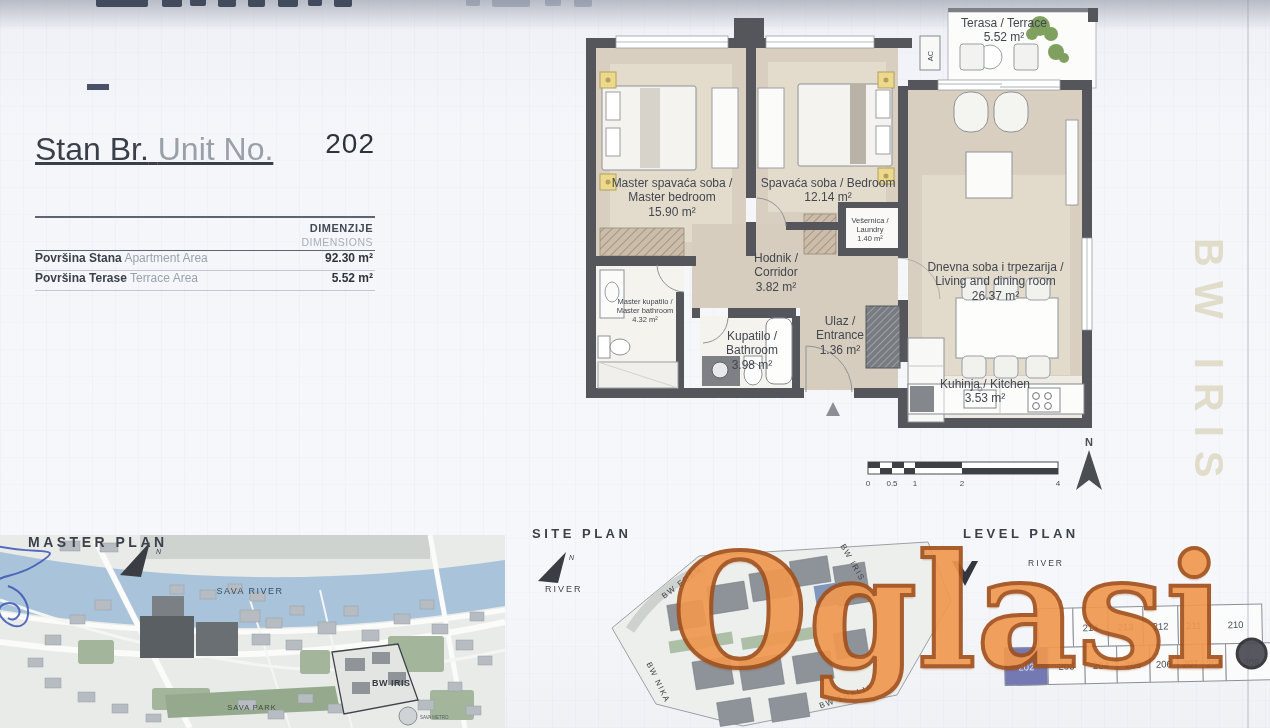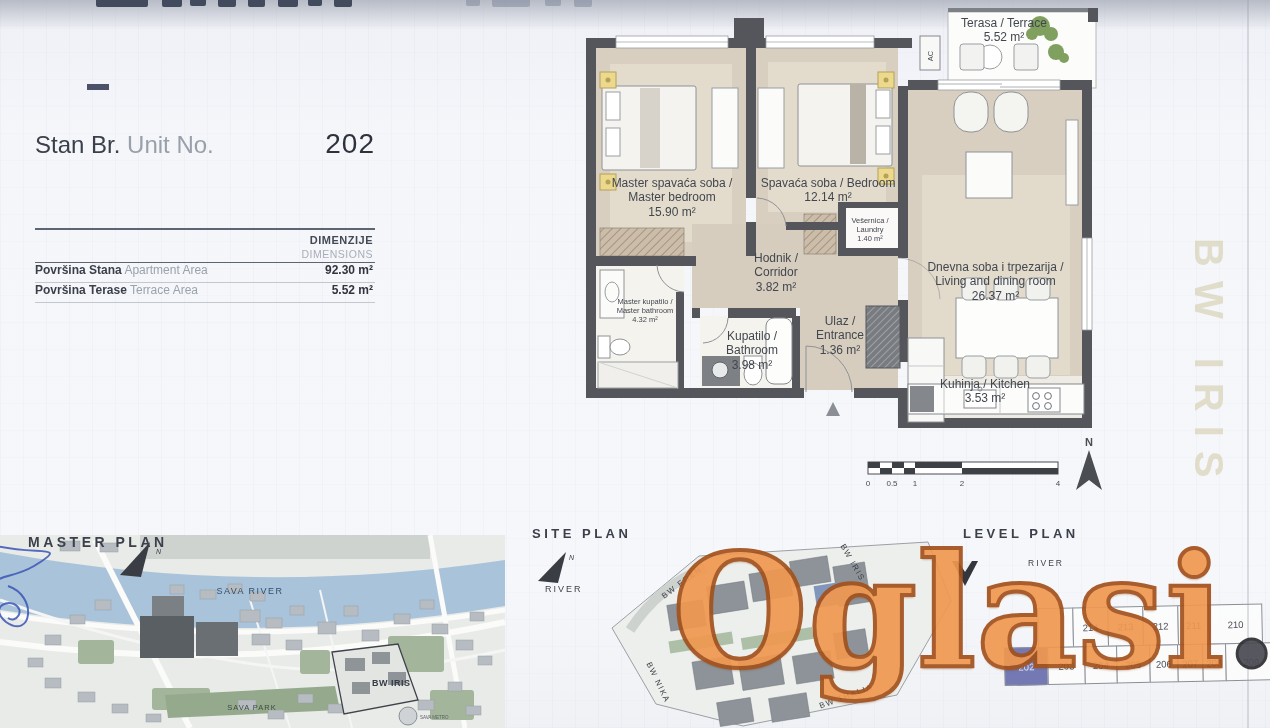--- a/index.html
+++ b/index.html
@@ -13,24 +13,24 @@
   
   .topstrip{left:0;top:0;width:1270px;height:30px;
             background:linear-gradient(180deg,rgba(165,170,182,.75),rgba(244,246,250,0));}
   .frag{position:absolute;top:0;background:#424a5e;border-radius:0 0 2px 2px;}
   .frag.lt{background:rgba(95,105,128,.35);}
   
   .banner{left:33px;top:88px;width:342px;height:34px;background:#8d95bd;
           color:#f6f7fb;font-size:25px;letter-spacing:1px;line-height:34px;
           padding-left:60px;box-sizing:border-box;font-weight:400;}
   .banner-notch{left:87px;top:84px;width:22px;height:6px;background:#4a5168;}
-  .unitrow{left:35px;top:131px;width:340px;height:30px;font-size:24px;color:#3a3f4a;}
+  .unitrow{left:35px;top:131px;width:340px;height:30px;font-size:32px;color:#3a3f4a;text-decoration:underline;}
   .unitrow .en{color:#9aa0aa;}
   .unitnum{left:313px;top:128px;width:62px;text-align:right;font-size:28px;color:#2e323c;letter-spacing:1px;}
-  .dimtable{left:35px;top:216px;width:340px;font-size:12px;color:#3a3f4a;margin-top:12px;}
+  .dimtable{left:35px;top:216px;width:340px;font-size:12px;color:#3a3f4a;}
   .dimtable .toprule{border-top:2px solid #5d6472;height:0;}
   .dimhead{text-align:right;padding:4px 2px 2px 0;line-height:1.15;border-bottom:1.5px solid #5d6472;}
   .dimhead .sr{font-weight:bold;font-size:11px;letter-spacing:.5px;color:#434955;}
   .dimhead .en{display:block;color:#a8aeb8;font-size:10.5px;letter-spacing:.5px;}
   .dimrow{display:flex;justify-content:space-between;align-items:flex-start;
           height:19px;border-bottom:1px solid #c3c7ce;}
   .dimrow .sr{font-weight:bold;color:#3a3f4a;}
   .dimrow .en{color:#9aa2ac;}
   .dimrow .val{font-weight:bold;color:#30343e;padding-right:2px;}
   

